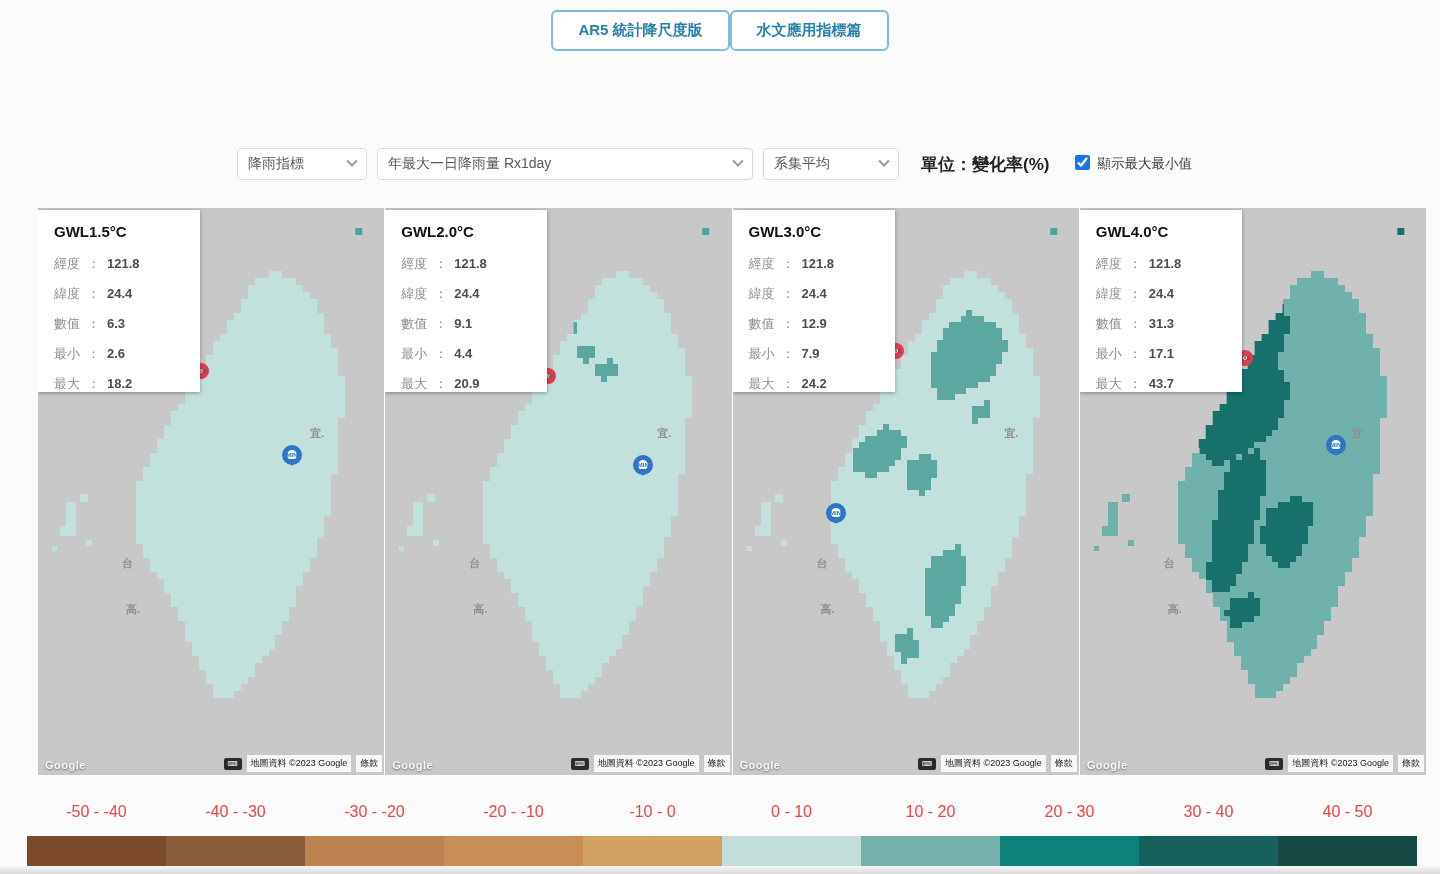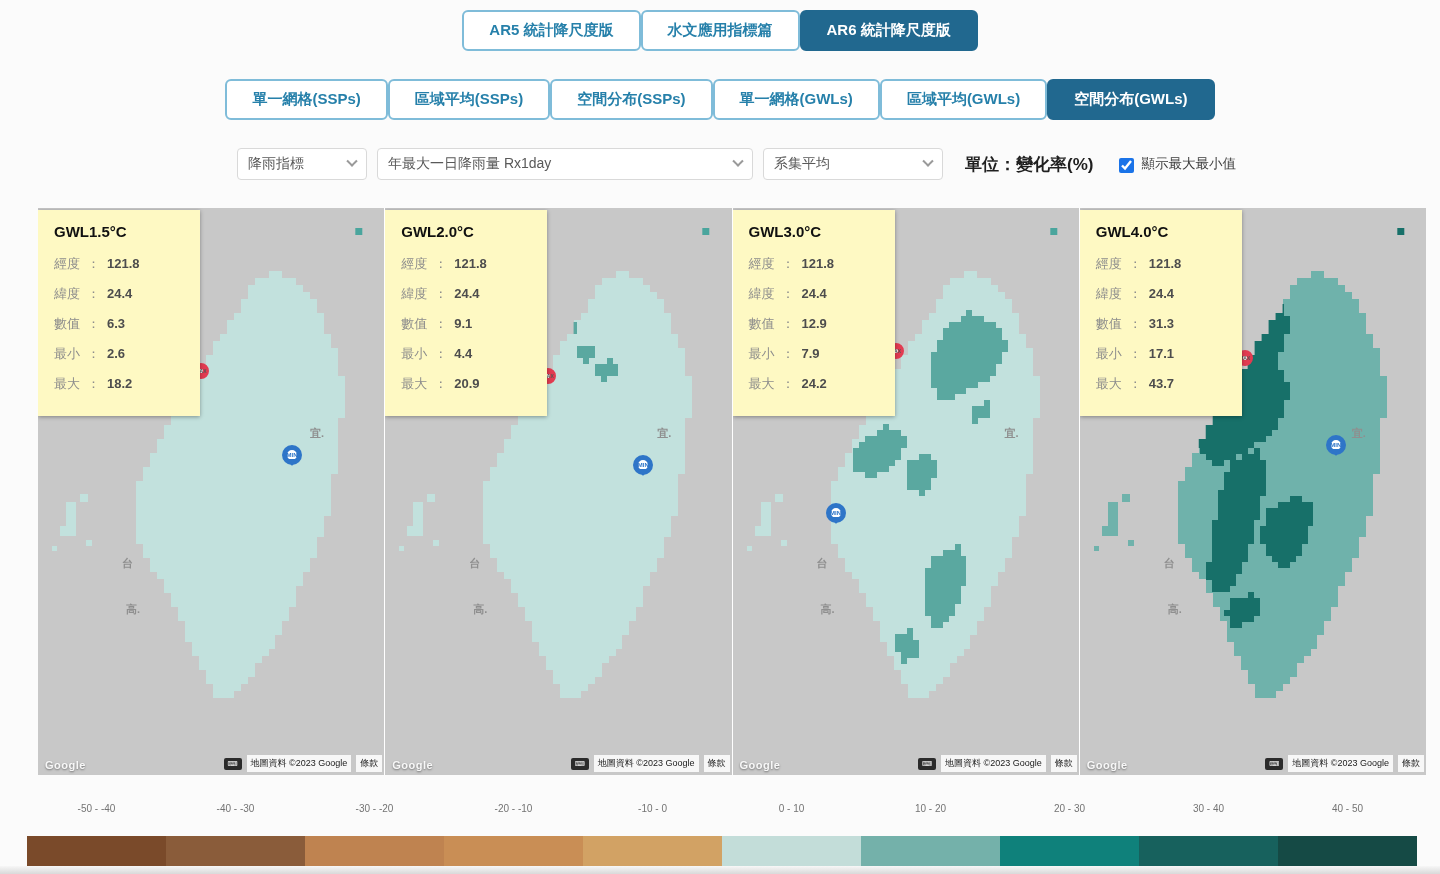--- a/index.html
+++ b/index.html
@@ -17,28 +17,28 @@
   .tab-btn.active{background:#21688f;border-color:#21688f;color:#fff;}
 
   
   .controls{position:absolute;top:147px;left:237px;height:34px;display:flex;align-items:center;}
   .sel{height:32px;border:1px solid #d9d9d9;border-radius:4px;background:#fff;color:#595959;
        font-size:14px;display:flex;align-items:center;justify-content:space-between;
        padding:0 10px;margin-right:10px;cursor:pointer;}
   .chev{width:8px;height:8px;border-right:2px solid #9a9a9a;border-bottom:2px solid #9a9a9a;
         transform:rotate(45deg) translate(-2px,-2px);margin-left:10px;}
   .unit{margin-left:12px;font-size:17px;font-weight:bold;color:#1f1f1f;white-space:nowrap;}
-  .chk{margin-left:26px;display:flex;align-items:flex-end;gap:7px;font-size:13.5px;color:#3c3c3c;white-space:nowrap;}
+  .chk{margin-left:26px;display:flex;align-items:flex-start;gap:7px;font-size:13.5px;color:#3c3c3c;white-space:nowrap;}
   .chk input{width:15px;height:15px;accent-color:#1a73e8;margin:0;}
 
   
   .maps{position:absolute;top:208px;left:38px;width:1388px;height:567px;display:flex;gap:1px;background:#fff;}
   .panel{position:relative;flex:1;background:#c8c8c8;overflow:hidden;}
   .panel svg{position:absolute;inset:0;}
-  .info{position:absolute;top:2px;left:0;width:162px;height:206px;background:#fef9c3;z-index:5;
+  .info{position:absolute;top:2px;left:0;width:162px;height:182px;background:#ffffff;z-index:5;
         box-shadow:0 1px 4px rgba(0,0,0,.35);padding:13px 16px 0 16px;}
   .info h3{font-size:15px;margin:0 0 9px;color:#101010;font-weight:bold;}
   .irow{font-size:13px;line-height:30px;color:#8c8c8c;display:flex;gap:7px;}
   .irow .val{color:#4d4d4d;font-weight:bold;}
   .marker{position:absolute;border-radius:50%;background:#fff;display:flex;align-items:center;
           justify-content:center;transform:translate(-50%,-50%);font-weight:bold;}
   .max{z-index:4;width:16px;height:16px;border:6px solid #e23b51;font-size:5px;color:#555;}
   .min{z-index:4;width:20px;height:20px;border:5px solid #2e75c8;font-size:6px;color:#2e75c8;}
   .min:after{content:'';position:absolute;left:50%;bottom:-11px;transform:translateX(-50%);
              border:5px solid transparent;border-top:7px solid #2e75c8;}
@@ -46,55 +46,46 @@
   .glogo{position:absolute;left:7px;bottom:4px;font-size:11px;font-weight:bold;z-index:3;
          color:rgba(255,255,255,.92);text-shadow:0 1px 2px rgba(110,110,110,.95);letter-spacing:.5px;}
   .attr{position:absolute;right:2px;bottom:3px;display:flex;align-items:center;gap:5px;z-index:3;
         font-size:9px;color:#1a1a1a;}
   .attr .seg{background:rgba(255,255,255,.85);padding:2px 4px;}
   .kb{width:18px;height:12px;background:#2b2b2b;border-radius:2px;color:#fff;font-size:7px;
       display:flex;align-items:center;justify-content:center;}
 
   
   .legend-labels{position:absolute;top:803px;left:27px;width:1390px;display:flex;}
-  .legend-labels div{flex:1;text-align:center;font-size:10px;color:#737373;}
+  .legend-labels div{flex:1;text-align:center;font-size:16px;color:#ef4444;}
   .legend-bar{position:absolute;top:836px;left:27px;width:1390px;height:30px;display:flex;}
   .legend-bar div{flex:1;}
   .bottom-strip{position:absolute;top:866px;left:0;width:1440px;height:8px;
                 background:linear-gradient(#f7f7f7,#d9d9d9);}
 </style>
 </head>
 <body>
 
 <div class="canvas">
 
   <div class="tab-row row1" id="top-tabs">
       <button class="tab-btn">AR5 統計降尺度版</button>
       <button class="tab-btn">水文應用指標篇</button>
-      <button class="tab-btn active">AR6 統計降尺度版</button>
-    </div>
-  <div class="tab-row row2" id="sub-tabs">
-      <button class="tab-btn">單一網格(SSPs)</button>
-      <button class="tab-btn">區域平均(SSPs)</button>
-      <button class="tab-btn">空間分布(SSPs)</button>
-      <button class="tab-btn">單一網格(GWLs)</button>
-      <button class="tab-btn">區域平均(GWLs)</button>
-      <button class="tab-btn active">空間分布(GWLs)</button>
     </div>
 
   <div class="controls">
     <div class="sel" style="width:130px">
       <span>降雨指標</span>
       <span class="chev"></span>
     </div>
     <div class="sel" style="width:376px">
       <span>年最大一日降雨量 Rx1day</span>
       <span class="chev"></span>
     </div>
-    <div class="sel" style="width:180px">
+    <div class="sel" style="width:136px">
       <span>系集平均</span>
       <span class="chev"></span>
     </div>
     <div class="unit">單位：變化率(%)</div>
     <label class="chk">
       <input type="checkbox" id="minmax-cb" checked="" style="">
       <span>顯示最大最小值</span>
     </label>
   </div>
 

